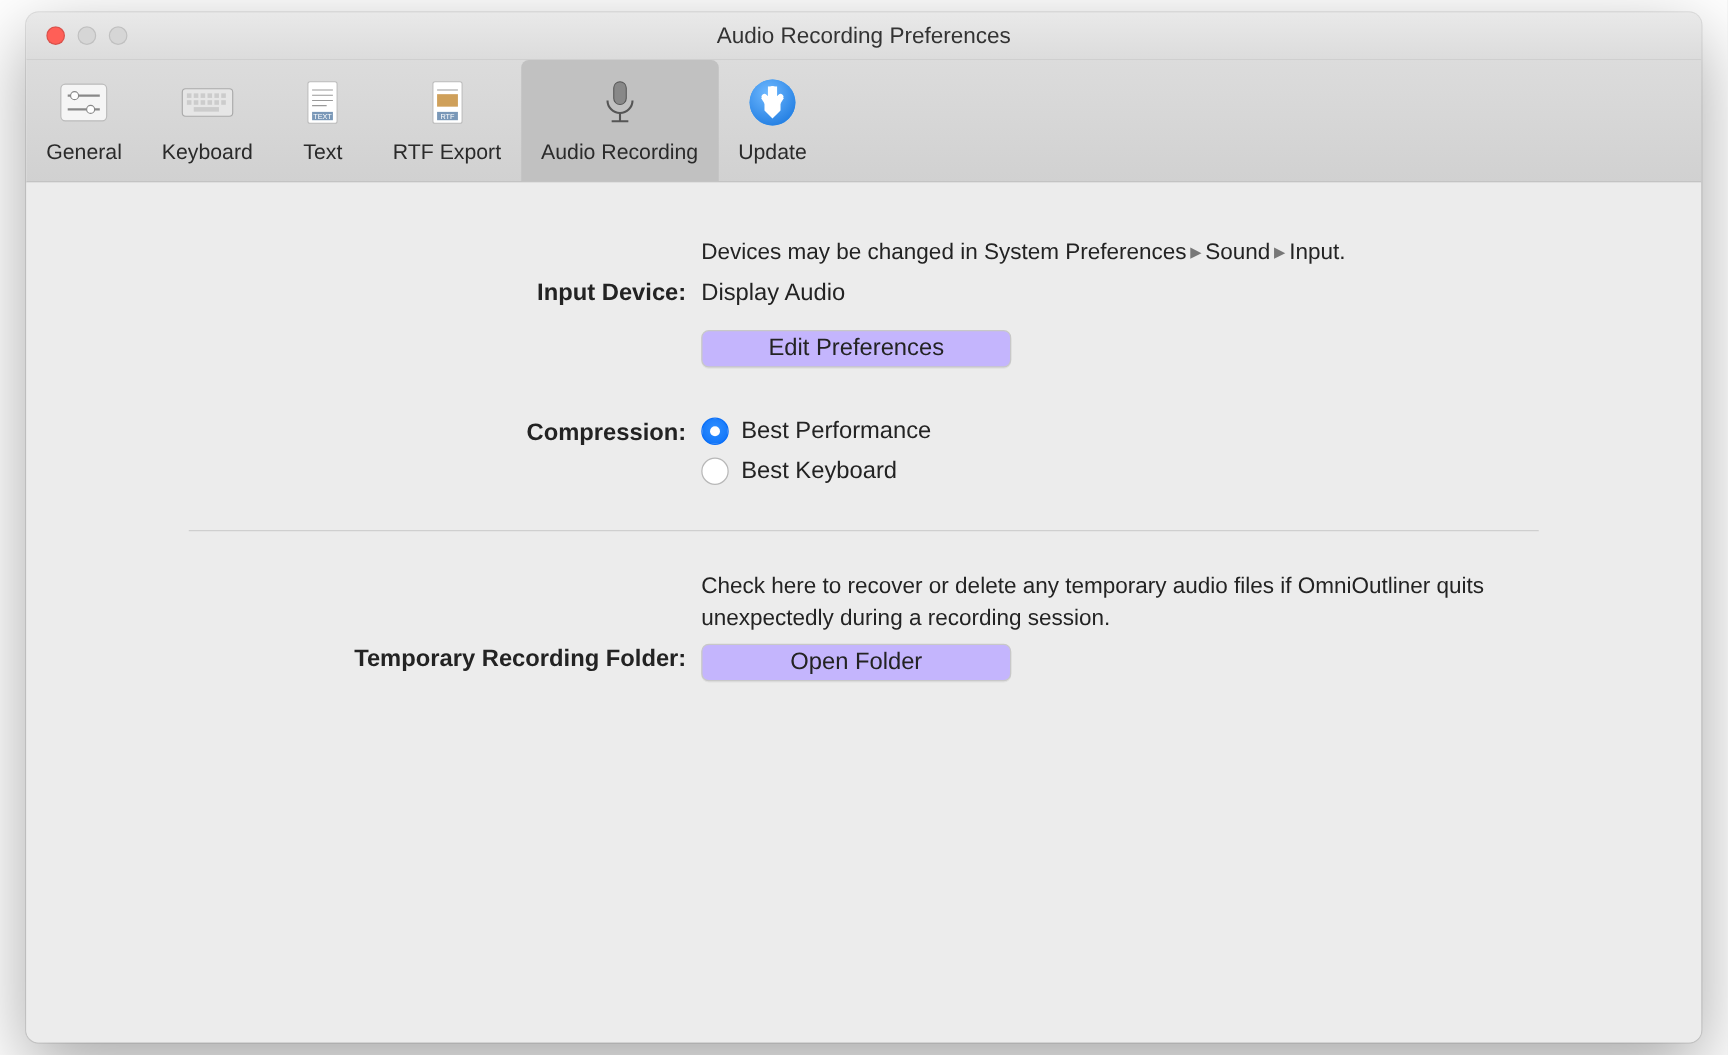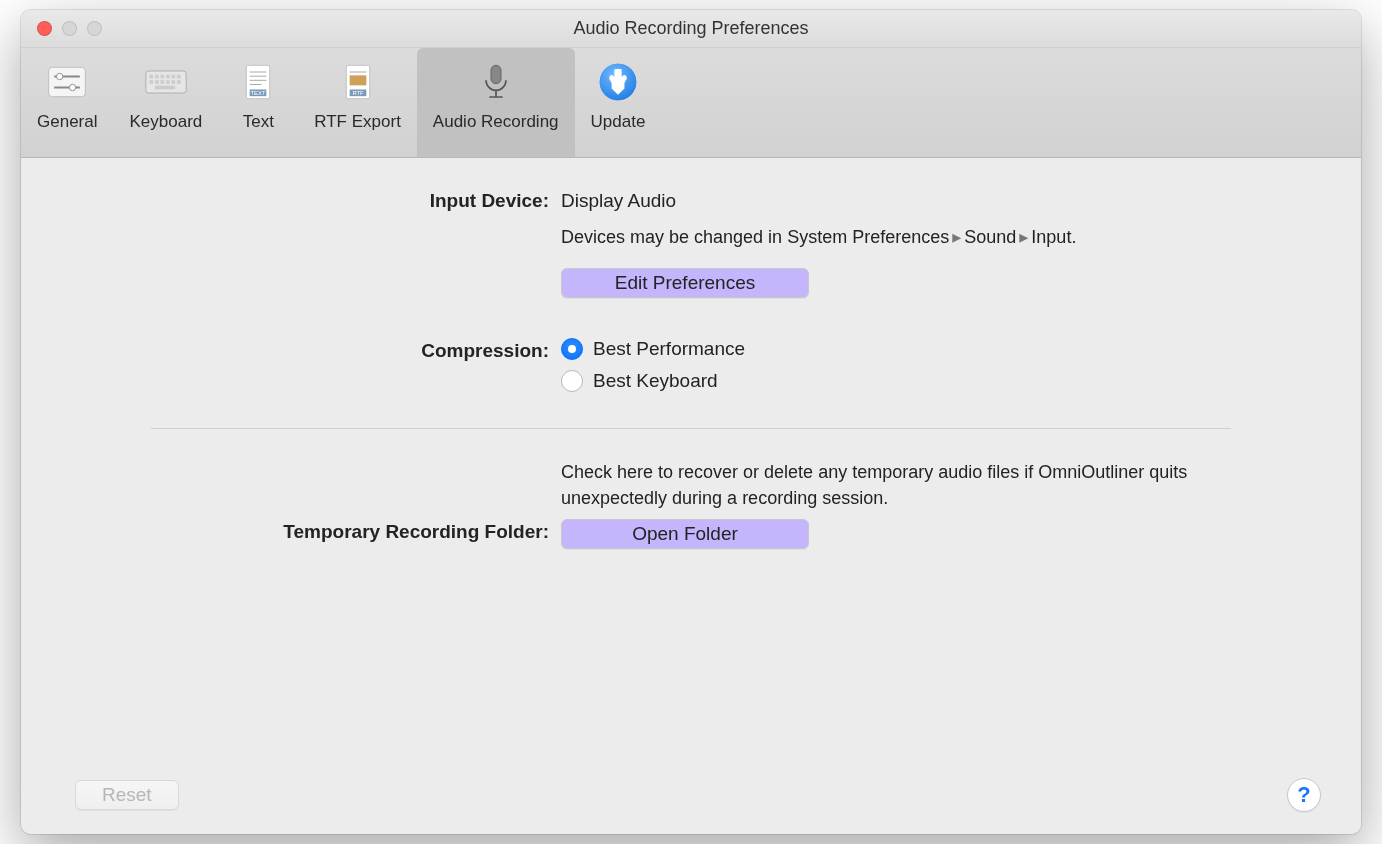--- a/index.html
+++ b/index.html
@@ -50,21 +50,21 @@
       background: linear-gradient(#dcdcdc, #d1d1d1);
       border-bottom: 1px solid #b8b8b8;
       display: flex;
       align-items: flex-end;
       padding: 0;
     }
     .tab {
       display: flex;
       flex-direction: column;
       align-items: center;
-      padding: 10px 16px 25px 16px;
+      padding: 10px 16px 13px 16px;
       cursor: default;
       gap: 6px;
     }
     .tab.active {
       background: #c1c1c1;
       border-radius: 6px 6px 0 0;
     }
     .tab-label {
       font-size: 17px;
       color: #2a2a2a;
@@ -285,33 +285,33 @@
           <path d="M14 20h20L24 36z" fill="#fff"></path>
         </svg>
       </div>
       <span class="tab-label">Update</span>
     </div>
 
   </div>
 
   <div class="content">
 
-    <div class="form-row">
-      <div class="label-col">Input Device:</div>
-      <div class="value-col">
-        <div style="padding-top:2px;">Display Audio</div>
-      </div>
-    </div>
-
     <div class="form-row" style="margin-top:12px;">
       <div class="label-col"></div>
       <div class="value-col">
         <div class="help-text">
           <span>Devices may be changed in </span><span>System Preferences</span><span class="breadcrumb-sep">▸</span><span>Sound</span><span class="breadcrumb-sep">▸</span><span>Input</span><span>.</span>
         </div>
+      </div>
+    </div>
+
+    <div class="form-row">
+      <div class="label-col">Input Device:</div>
+      <div class="value-col">
+        <div style="padding-top:2px;">Display Audio</div>
       </div>
     </div>
 
     <div class="form-row" style="margin-top:18px;">
       <div class="label-col"></div>
       <div class="value-col">
         <div class="btn wide">Edit Preferences</div>
       </div>
     </div>
 
@@ -338,22 +338,16 @@
       </div>
     </div>
 
     <div class="form-row">
       <div class="label-col">Temporary Recording Folder:</div>
       <div class="value-col">
         <div class="btn wide">Open Folder</div>
       </div>
     </div>
 
-    <div class="footer">
-      <div class="btn reset">Reset</div>
-      <div class="help-btn">
-        <span>?</span>
-      </div>
-    </div>
 
   </div>
 
 </div>
 
 </body></html>

